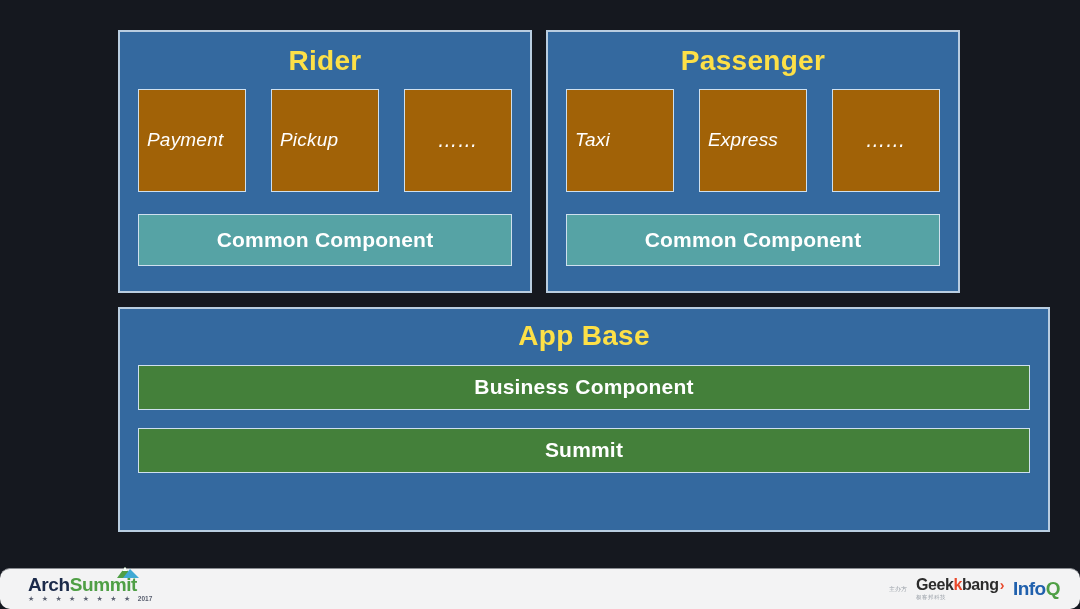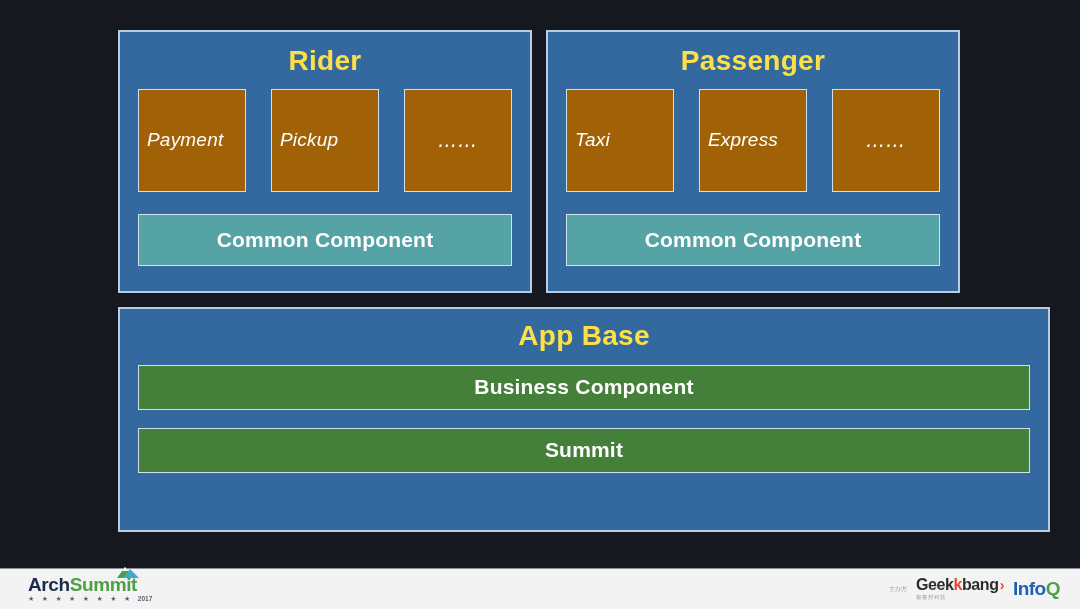--- a/index.html
+++ b/index.html
@@ -156,20 +156,21 @@
     left: 0;
     top: 568px;
     width: 1080px;
     height: 41px;
     background: #f3f3f4;
     border-top: 1px solid #8a8d92;
     display: flex;
     align-items: center;
     justify-content: space-between;
     padding: 0 20px 0 28px;
+    border-radius: 10px;
   }
 
   
   .archsummit-logo {
     display: flex;
     flex-direction: column;
     align-items: flex-start;
     line-height: 1;
   }
 

